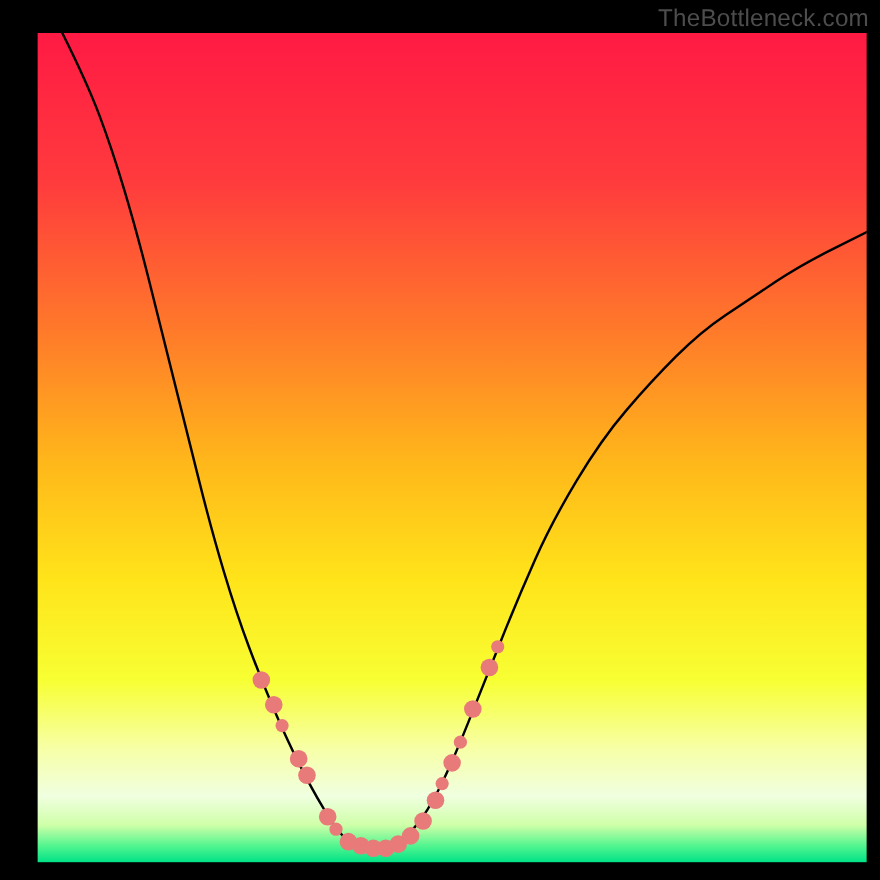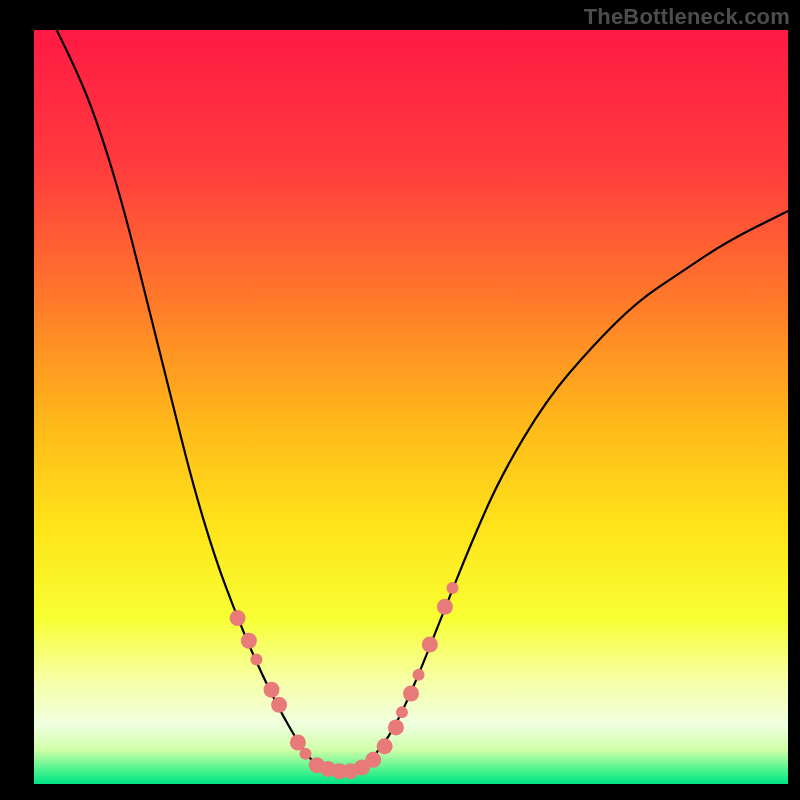--- a/index.html
+++ b/index.html
@@ -15,21 +15,21 @@
     position: relative;
     width: 800px;
     height: 800px;
     background: #000;
   }
   .watermark {
     position: absolute;
     top: 4px;
     right: 10px;
     font-size: 22px;
-    font-weight: bold;
+    font-weight: normal;
     color: #4d4d4d;
     letter-spacing: 0.2px;
     z-index: 5;
   }
   .plot-area {
     position: absolute;
     left: 34px;
     top: 30px;
     width: 754px;
     height: 754px;

